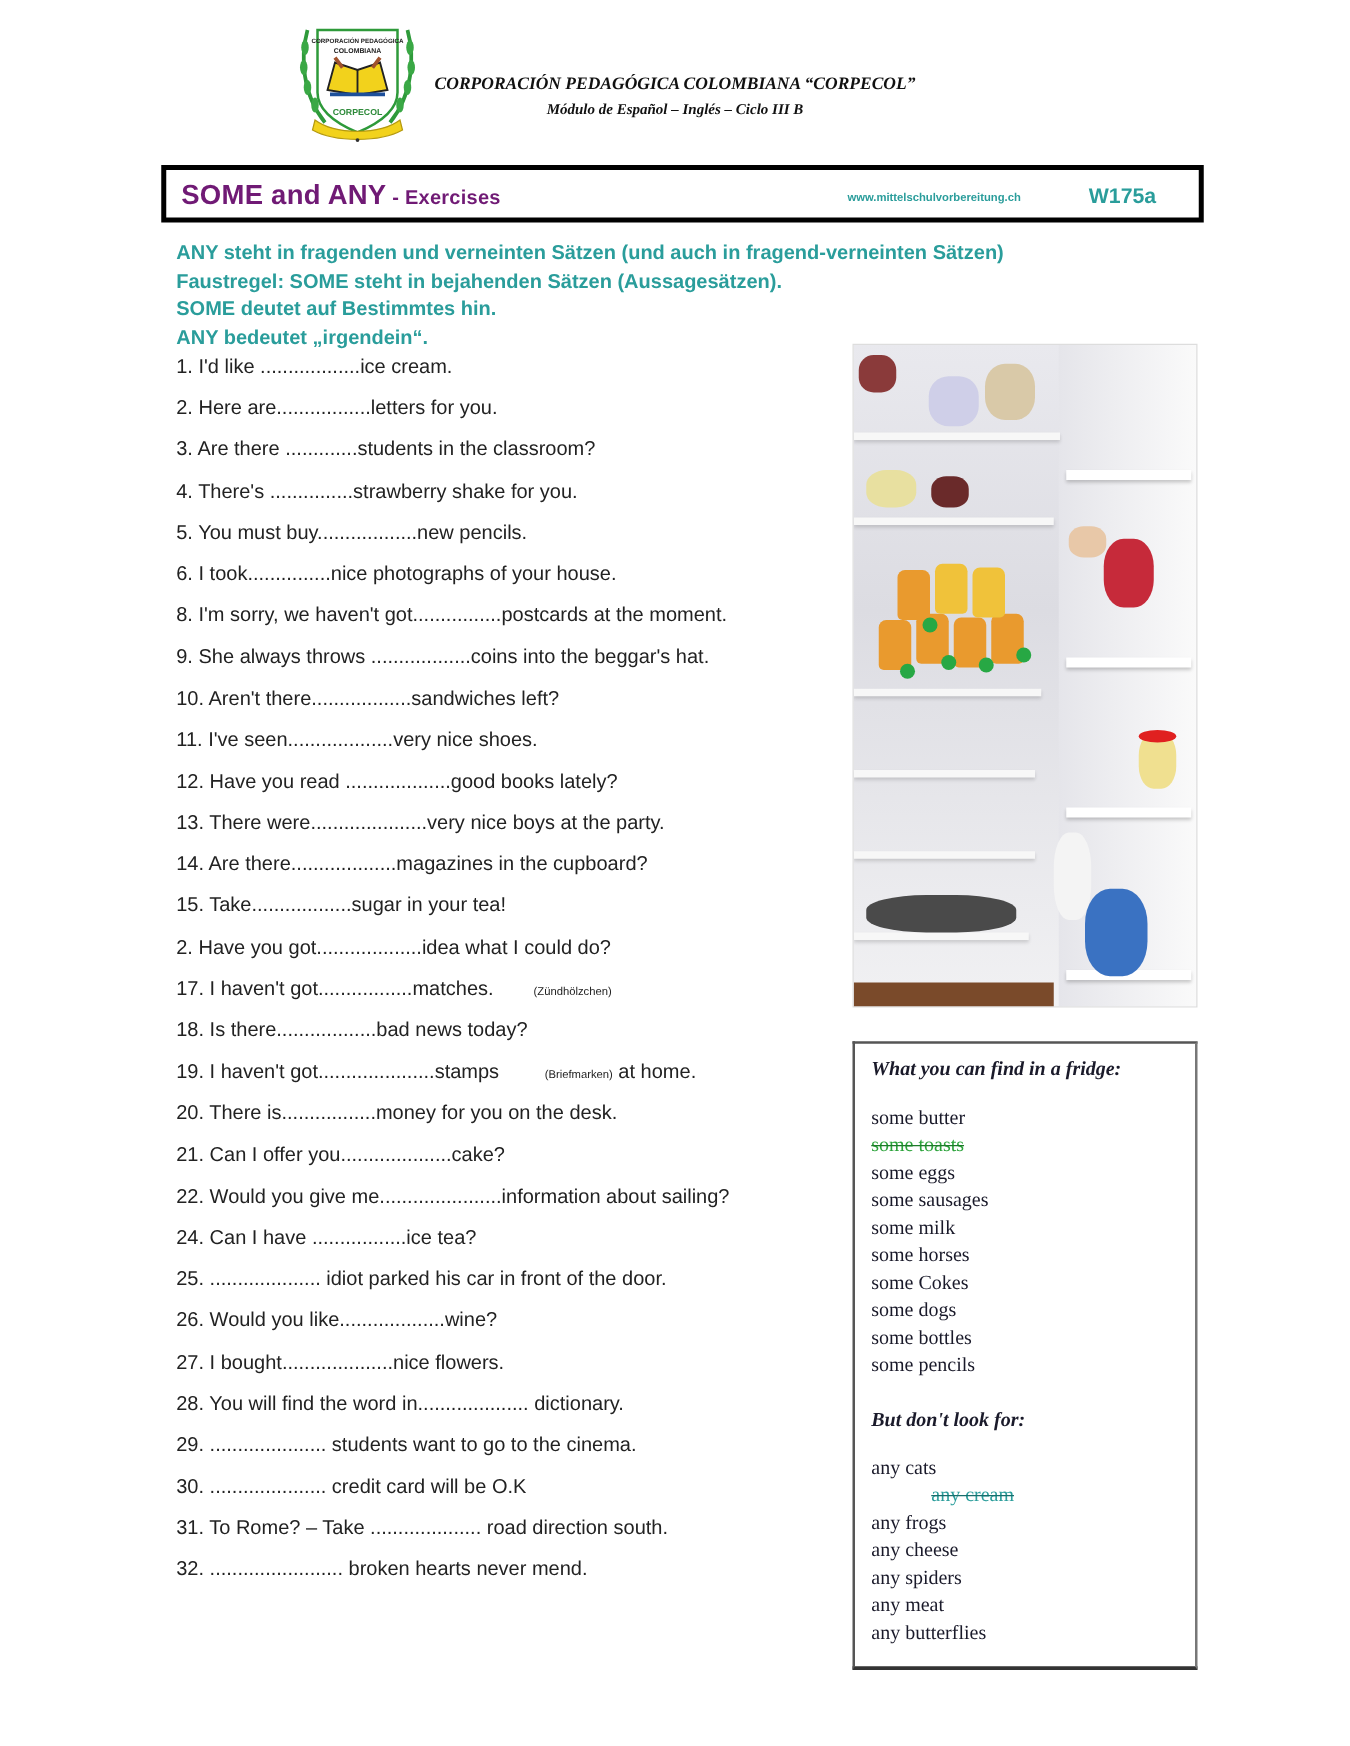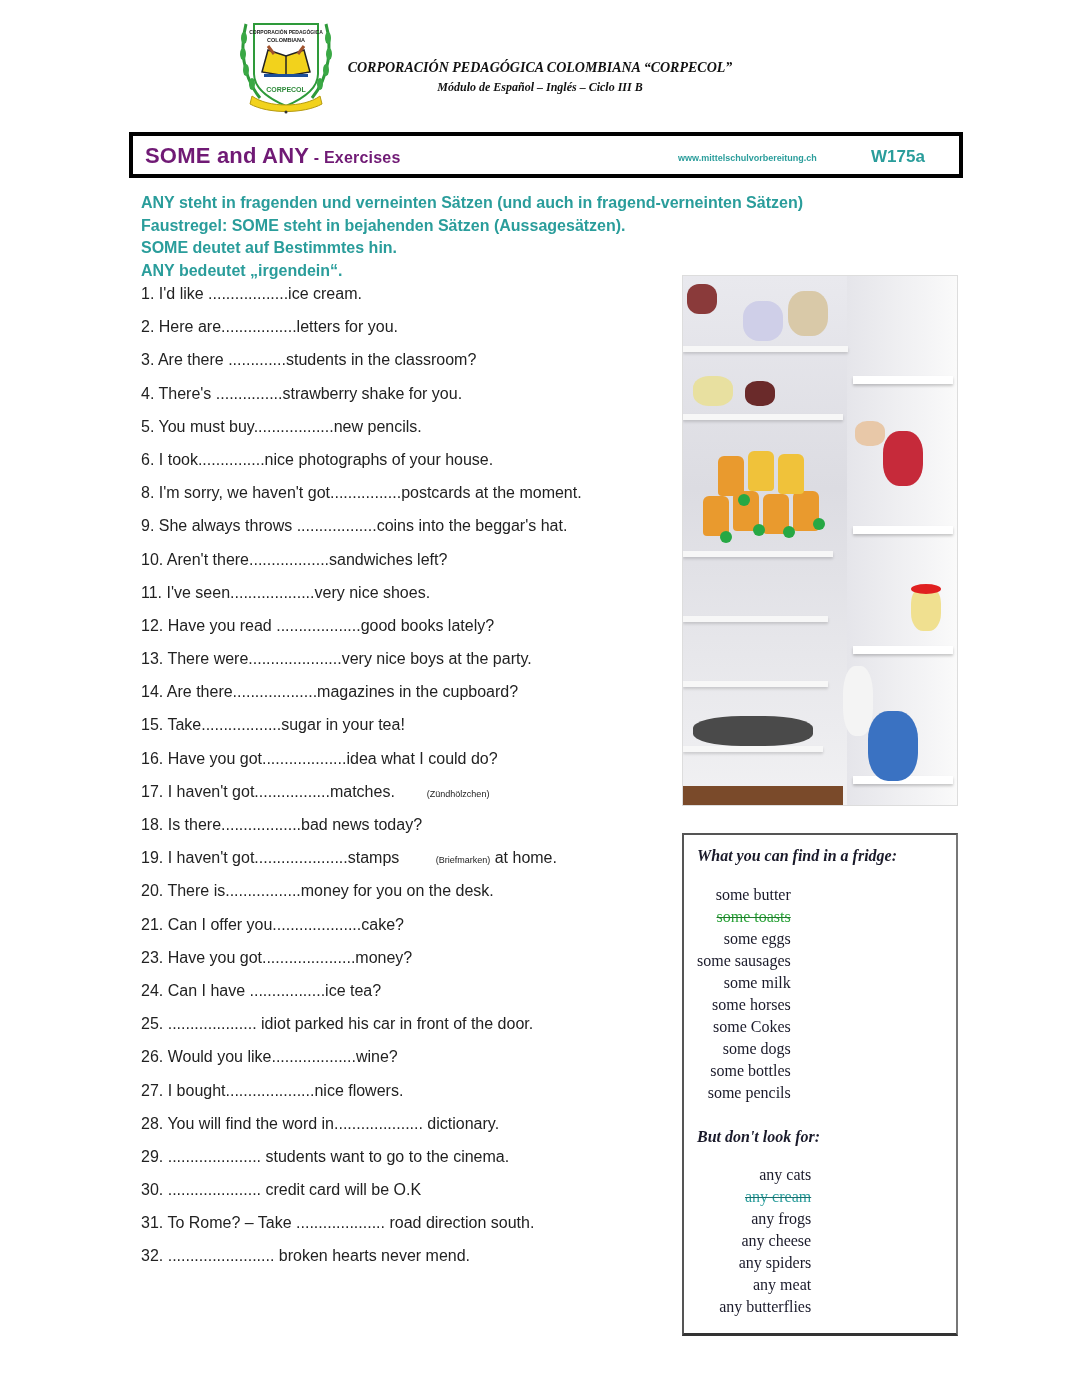--- a/index.html
+++ b/index.html
@@ -35,21 +35,21 @@
   .bottle { position: absolute; width: 26px; height: 40px; border-radius: 6px 6px 4px 4px; background: #e99a2e; }
   .bottle.y { background: #f0c23a; }
   .cap { position: absolute; width: 12px; height: 12px; border-radius: 50%; background: #27a844; }
   .blob { position: absolute; border-radius: 40%; }
 
   .fridge-box { position: absolute; left: 682px; top: 833px; width: 276px; height: 503px;
     border: 2px solid #555; border-right-color: #777; border-bottom: 3px solid #333; background: #fff;
     font-family: "Liberation Serif", serif; color: #1a1a2a; }
   .fb-heading { position: absolute; left: 13px; font-style: italic; font-weight: bold; font-size: 16px; }
   .fb-list { position: absolute; left: 13px; }
-  .fb-item { font-size: 16px; line-height: 22px; white-space: nowrap; text-align: right; }
+  .fb-item { font-size: 16px; line-height: 22px; white-space: nowrap; }
   .fb-item.struck-green { color: #2ba33a; text-decoration: line-through; text-decoration-color: #1e7a2a; }
   .fb-item.struck-teal { color: #2a9d9b; text-decoration: line-through; text-decoration-color: #176e6c; margin-left: 48px; }
 </style>
 </head>
 <body>
 
 <div class="header">
   <div class="logo">
     <svg width="96" height="100" viewBox="0 0 96 100">
 
@@ -107,27 +107,27 @@
   <div class="ex">5. You must buy..................new pencils.</div>
   <div class="ex">6. I took...............nice photographs of your house.</div>
   <div class="ex">8. I'm sorry, we haven't got................postcards at the moment.</div>
   <div class="ex">9. She always throws ..................coins into the beggar's hat.</div>
   <div class="ex">10. Aren't there..................sandwiches left?</div>
   <div class="ex">11. I've seen...................very nice shoes.</div>
   <div class="ex">12. Have you read ...................good books lately?</div>
   <div class="ex">13. There were.....................very nice boys at the party.</div>
   <div class="ex">14. Are there...................magazines in the cupboard?</div>
   <div class="ex">15. Take..................sugar in your tea!</div>
-  <div class="ex">16. Have you got...................idea what I could do?</div>
+  <div class="ex">2. Have you got...................idea what I could do?</div>
   <div class="ex"><span>17. I haven't got.................matches.</span><small>(Zündhölzchen)</small></div>
   <div class="ex">18. Is there..................bad news today?</div>
   <div class="ex"><span>19. I haven't got.....................stamps </span><small>(Briefmarken)</small><span> at home.</span></div>
   <div class="ex">20. There is.................money for you on the desk.</div>
   <div class="ex">21. Can I offer you....................cake?</div>
-  <div class="ex">23. Have you got.....................money?</div>
+  <div class="ex">22. Would you give me......................information about sailing?</div>
   <div class="ex">24. Can I have .................ice tea?</div>
   <div class="ex">25. .................... idiot parked his car in front of the door.</div>
   <div class="ex">26. Would you like...................wine?</div>
   <div class="ex">27. I bought....................nice flowers.</div>
   <div class="ex">28. You will find the word in.................... dictionary.</div>
   <div class="ex">29. ..................... students want to go to the cinema.</div>
   <div class="ex">30. ..................... credit card will be O.K</div>
   <div class="ex">31. To Rome? – Take .................... road direction south.</div>
   <div class="ex">32. ........................ broken hearts never mend.</div>
 </div>

